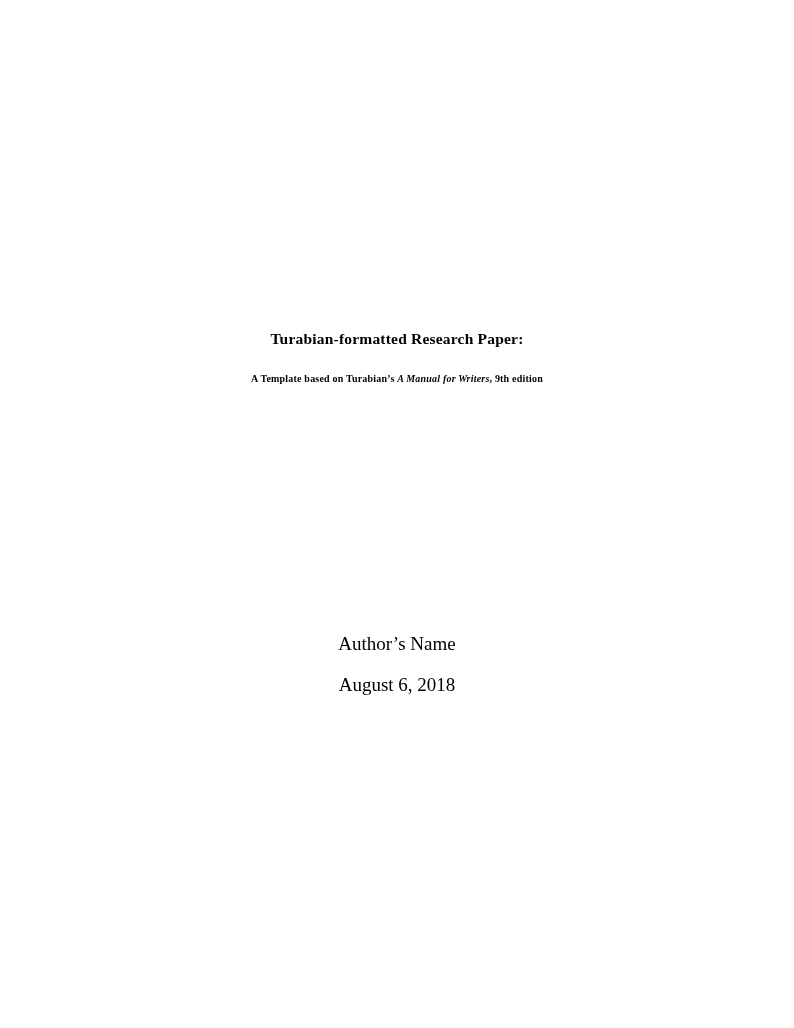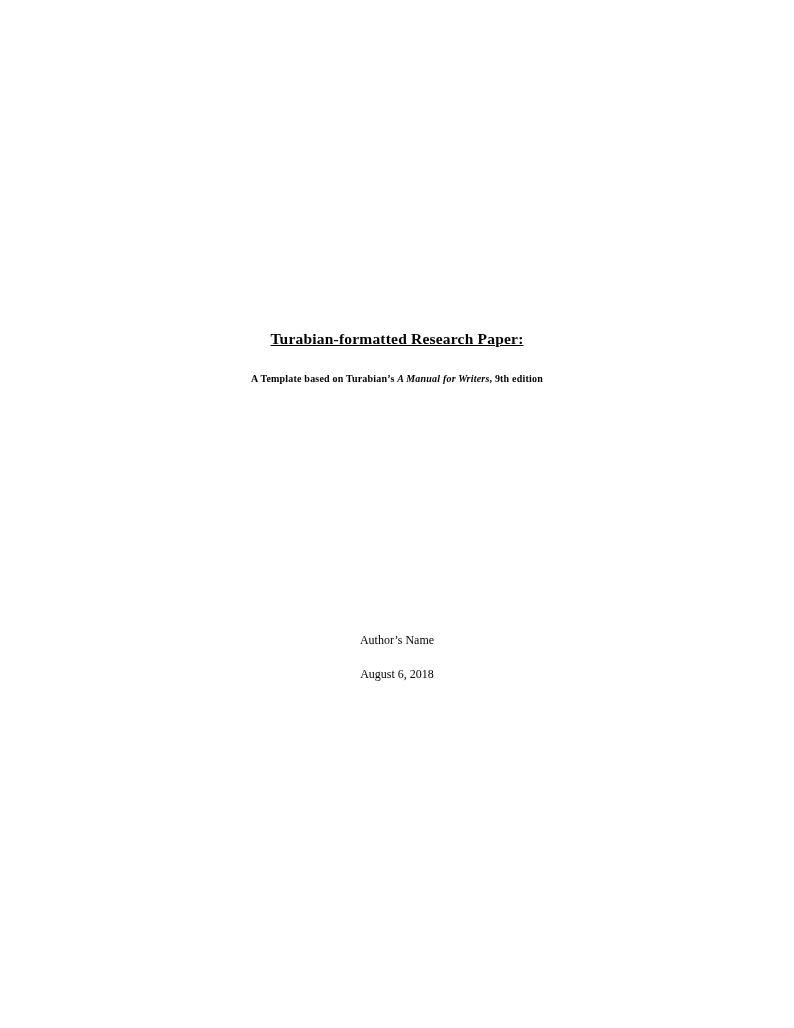--- a/index.html
+++ b/index.html
@@ -34,21 +34,20 @@
     text-align: center;
   }
   .title-line {
     font-weight: bold;
     font-size: 15.5px;
     letter-spacing: 0.2px;
     line-height: 1.2;
   }
   .title-line-1 {
     margin-bottom: 24px;
-    text-decoration: underline;
   }
   .title-line-2 {
     font-size: 10px;
   }
   .title-italic {
     font-style: italic;
     font-weight: bold;
   }
   .title-tail {
     font-weight: bold;
@@ -56,21 +55,21 @@
 
   
   .author-block {
     position: absolute;
     left: 0;
     top: 634px;
     width: 794px;
     text-align: center;
   }
   .author-line {
-    font-size: 12px;
+    font-size: 19px;
     line-height: 1.0;
     margin-bottom: 22px;
   }
   .author-line:last-child {
     margin-bottom: 0;
   }
 </style>
 </head>
 <body>
 

